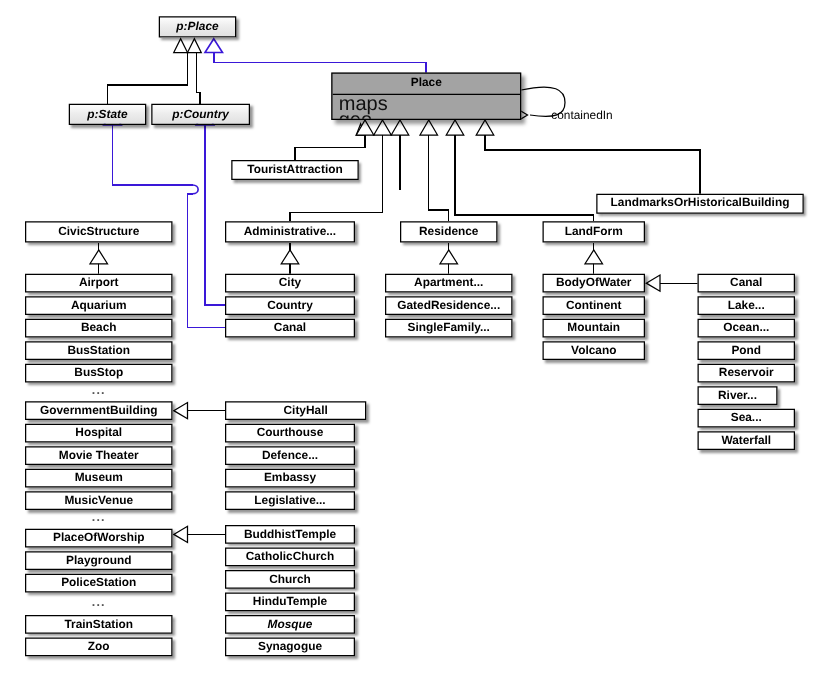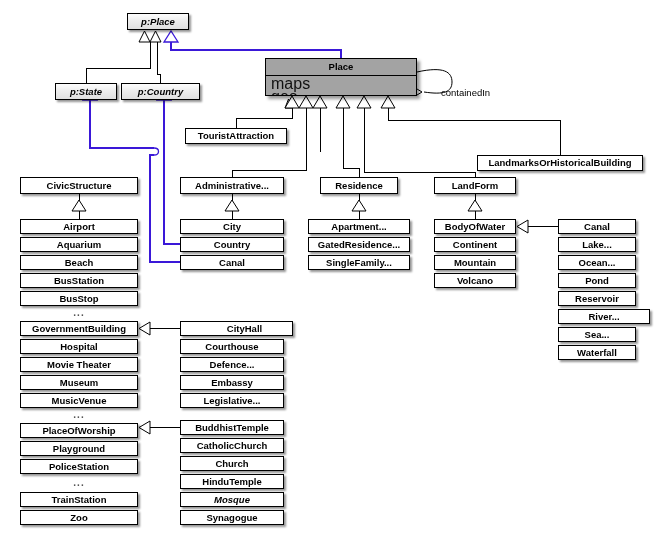--- a/index.html
+++ b/index.html
@@ -252,21 +252,21 @@
       <div class="node" style="left: 308px; top: 255px; width: 102px; height: 15px;">SingleFamily...</div>
       <div class="node" style="left: 434px; top: 219px; width: 82px; height: 15px;">BodyOfWater</div>
       <div class="node" style="left: 434px; top: 237px; width: 82px; height: 15px;">Continent</div>
       <div class="node" style="left: 434px; top: 255px; width: 82px; height: 15px;">Mountain</div>
       <div class="node" style="left: 434px; top: 273px; width: 82px; height: 15px;">Volcano</div>
       <div class="node" style="left: 558px; top: 219px; width: 78px; height: 15px;">Canal</div>
       <div class="node" style="left: 558px; top: 237px; width: 78px; height: 15px;">Lake...</div>
       <div class="node" style="left: 558px; top: 255px; width: 78px; height: 15px;">Ocean...</div>
       <div class="node" style="left: 558px; top: 273px; width: 78px; height: 15px;">Pond</div>
       <div class="node" style="left: 558px; top: 291px; width: 78px; height: 15px;">Reservoir</div>
-      <div class="node" style="left: 558px; top: 309px; width: 92px; height: 15px;">River...</div>
+      <div class="node" style="left: 558px; top: 309px; width: 64px; height: 15px;">River...</div>
       <div class="node" style="left: 558px; top: 327px; width: 78px; height: 15px;">Sea...</div>
       <div class="node" style="left: 558px; top: 345px; width: 78px; height: 15px;">Waterfall</div>
       <div class="ellip" style="left: 20px; top: 308px; width: 118px;">...</div>
       <div class="ellip" style="left: 20px; top: 410px; width: 118px;">...</div>
       <div class="ellip" style="left: 20px; top: 478px; width: 118px;">...</div>
     </div>
 
 </div>
 
 </body></html>

